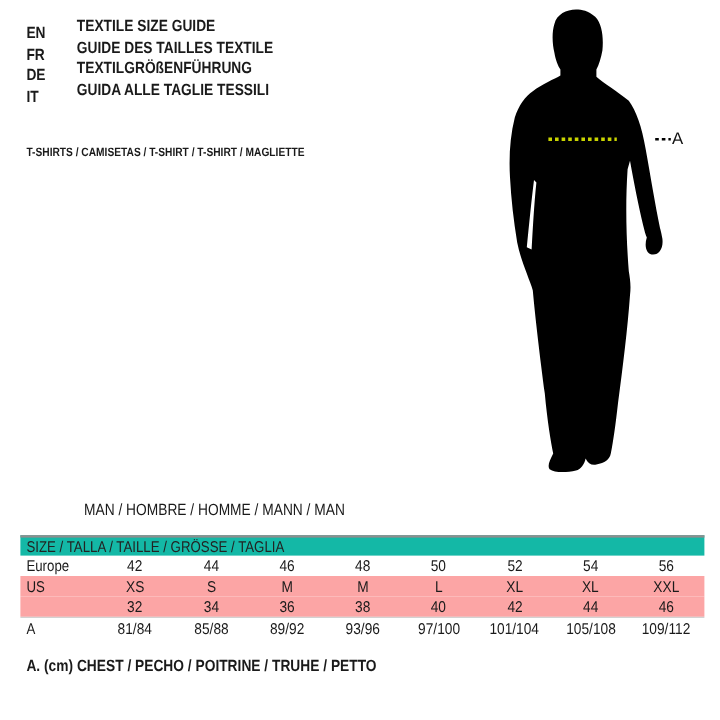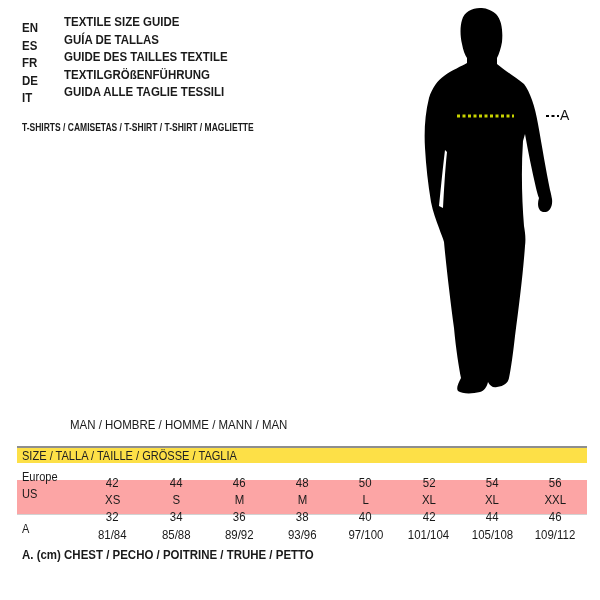--- a/index.html
+++ b/index.html
@@ -19,45 +19,41 @@
   .product-block{position:absolute;left:22px;top:119px;font-weight:bold;font-size:10px;line-height:18px;}
   
   .figure-wrap{position:absolute;left:418px;top:6px;width:182px;height:396px;}
   .figure-wrap svg{position:absolute;left:0;top:0;}
   .measure-label{position:absolute;left:142px;top:101px;font-size:14px;font-weight:400;color:#111;}
   
   .section-title{position:absolute;left:22px;top:417px;font-weight:normal;font-size:13.5px;padding-left:48px;}
   
   .size-table{position:absolute;left:17px;top:446px;width:570px;font-size:13px;}
   .thead{
-    height:17px;background:#fde047;border-top:2px solid #8e8e8e;
+    height:17px;background:#14b8a6;border-top:2px solid #8e8e8e;
     display:flex;align-items:center;padding-left:5px;box-sizing:border-box;color:#222;
   }
   .trow{
     display:grid;grid-template-columns:64px repeat(8,1fr);
     height:17px;align-items:center;
   }
   .trow.shaded{background:#fca5a5;}
   .trow.topline{border-top:1px solid #d2d2d2;box-sizing:border-box;}
-  .tcell{text-align:center;margin-top:12px;}
+  .tcell{text-align:center;}
   .tlabel{text-align:left;padding-left:5px;}
   
   .footnote{position:absolute;left:22px;top:547px;font-weight:bold;font-size:13.5px;text-align:right;}
 </style>
 </head>
 <body>
 
 <div class="lang-block">
   <div class="lang-row">
     <span class="lang-code"><span class="cond">EN</span></span>
     <span class="cond">TEXTILE SIZE GUIDE</span>
-  </div>
-  <div class="lang-row">
-    <span class="lang-code"><span class="cond">ES</span></span>
-    <span class="cond">GUÍA DE TALLAS</span>
   </div>
   <div class="lang-row">
     <span class="lang-code"><span class="cond">FR</span></span>
     <span class="cond">GUIDE DES TAILLES TEXTILE</span>
   </div>
   <div class="lang-row">
     <span class="lang-code"><span class="cond">DE</span></span>
     <span class="cond">TEXTILGRÖßENFÜHRUNG</span>
   </div>
   <div class="lang-row">

